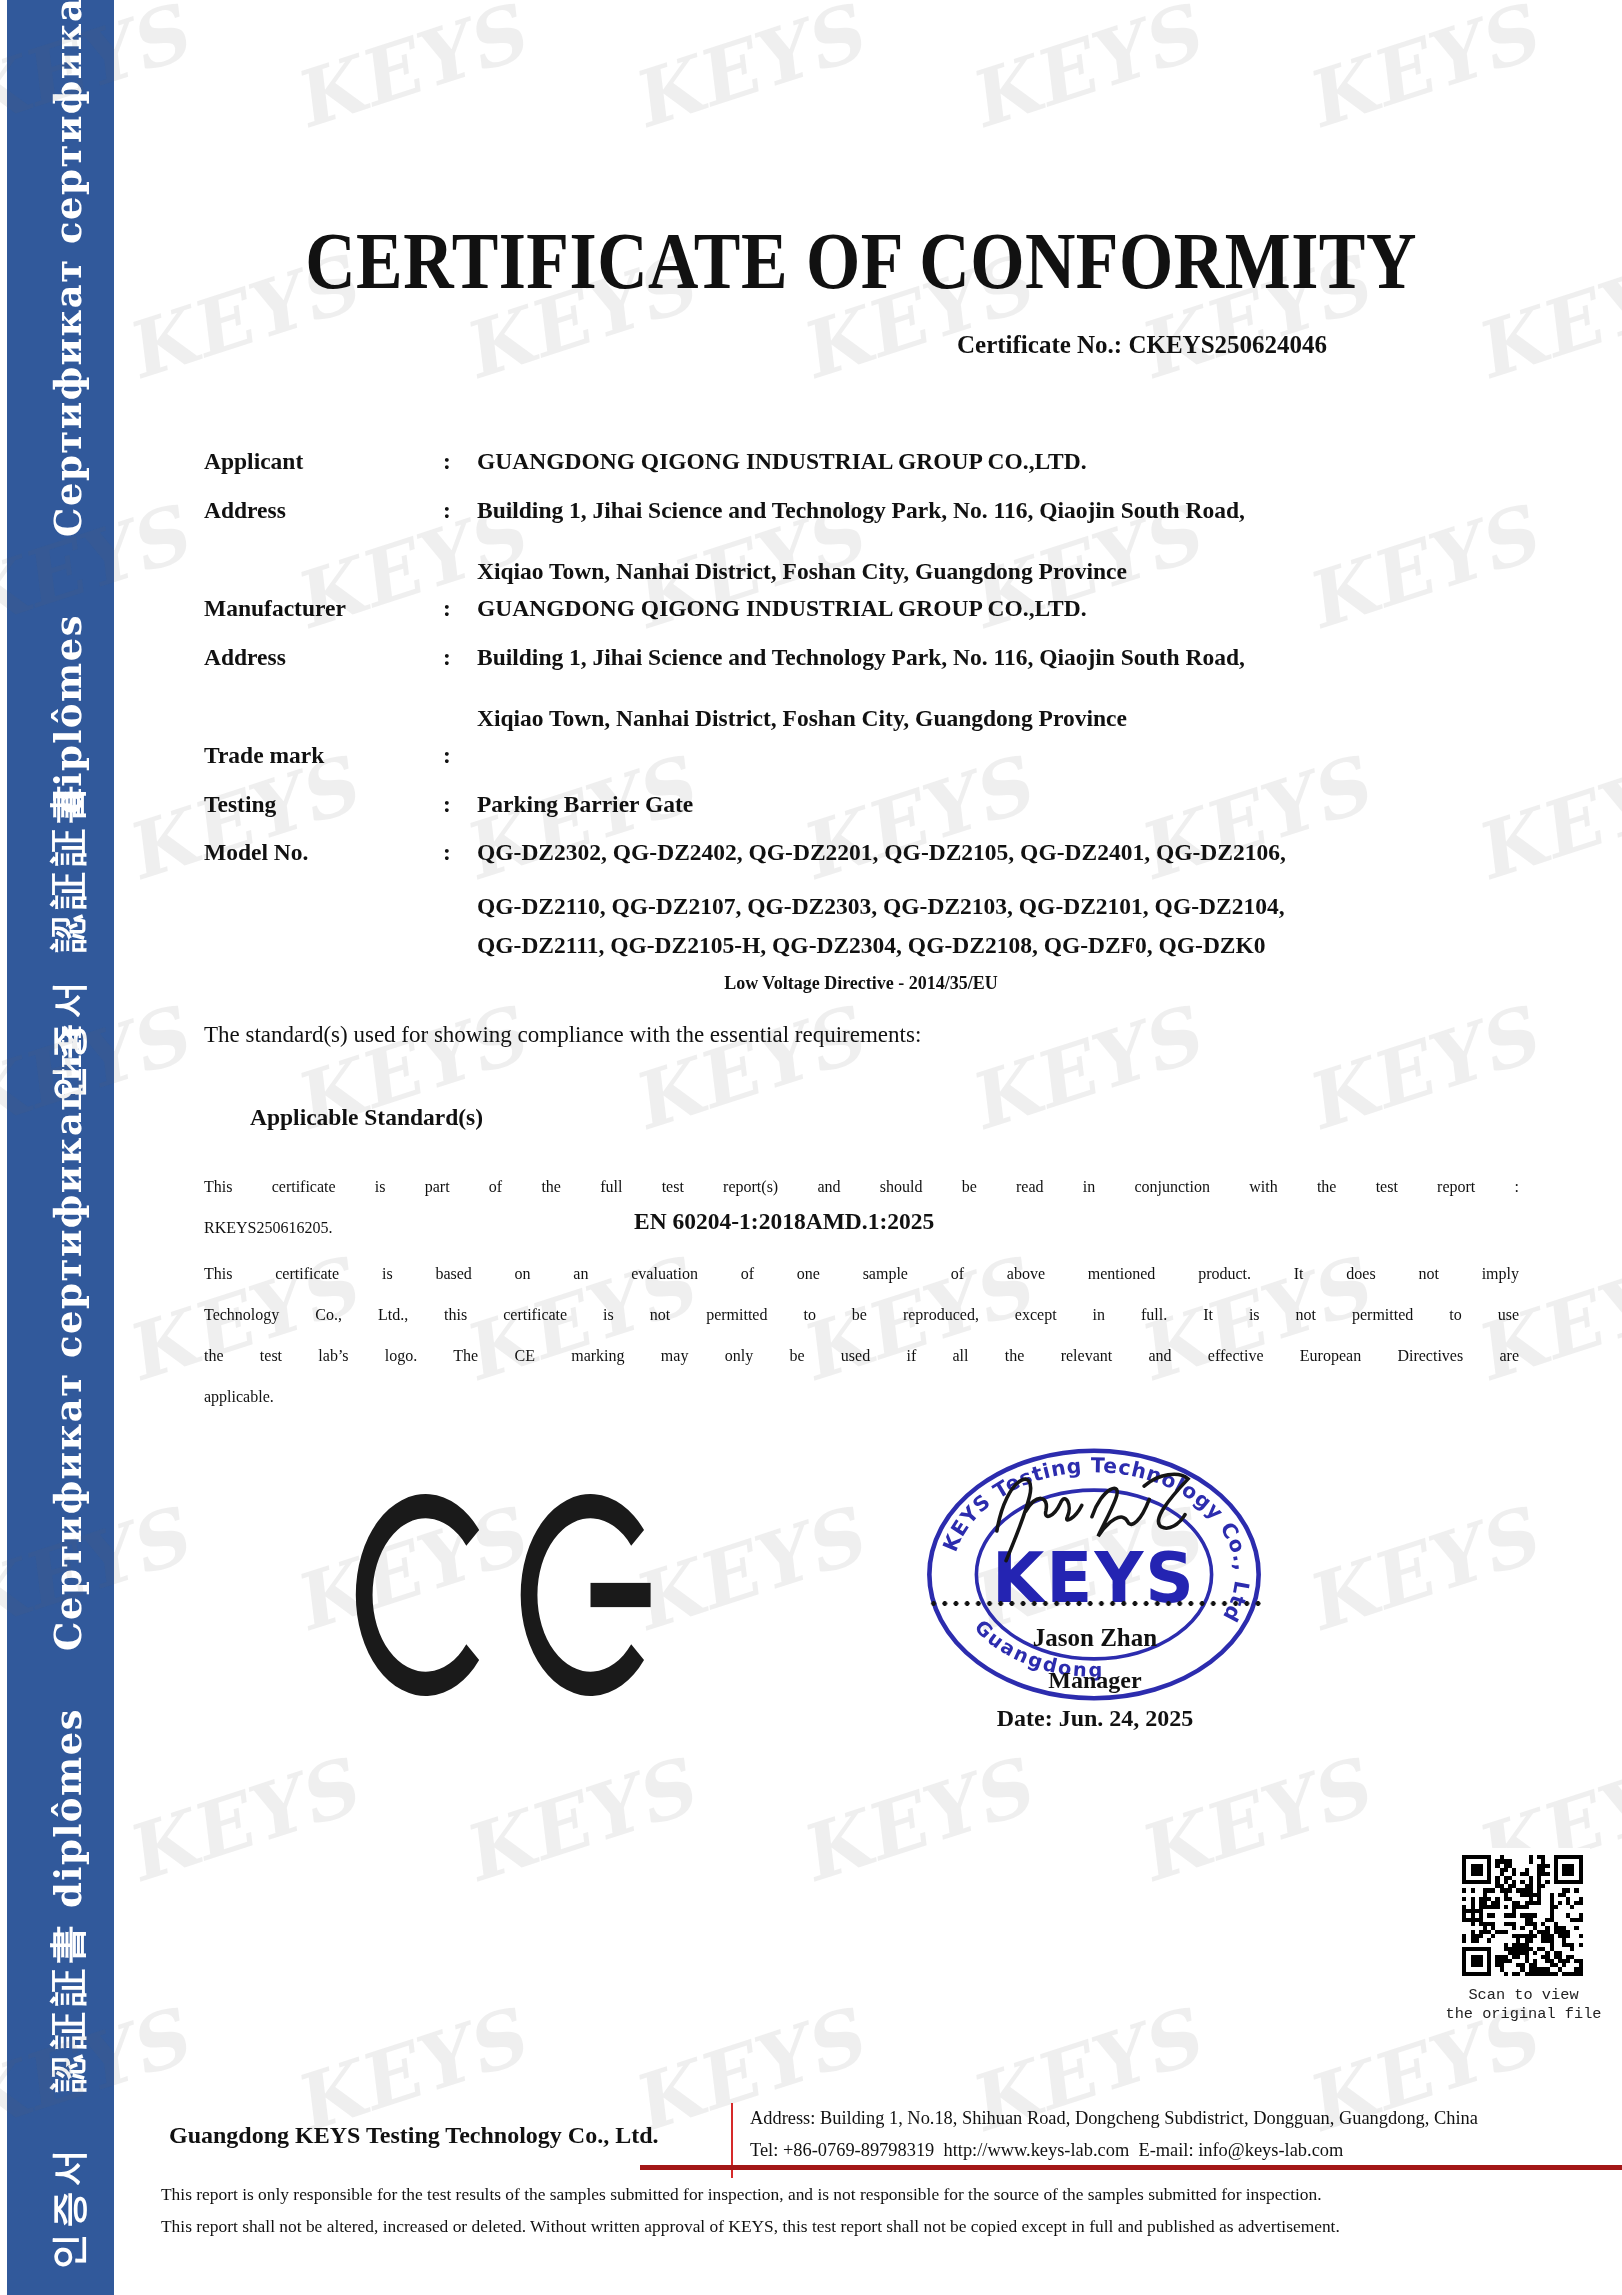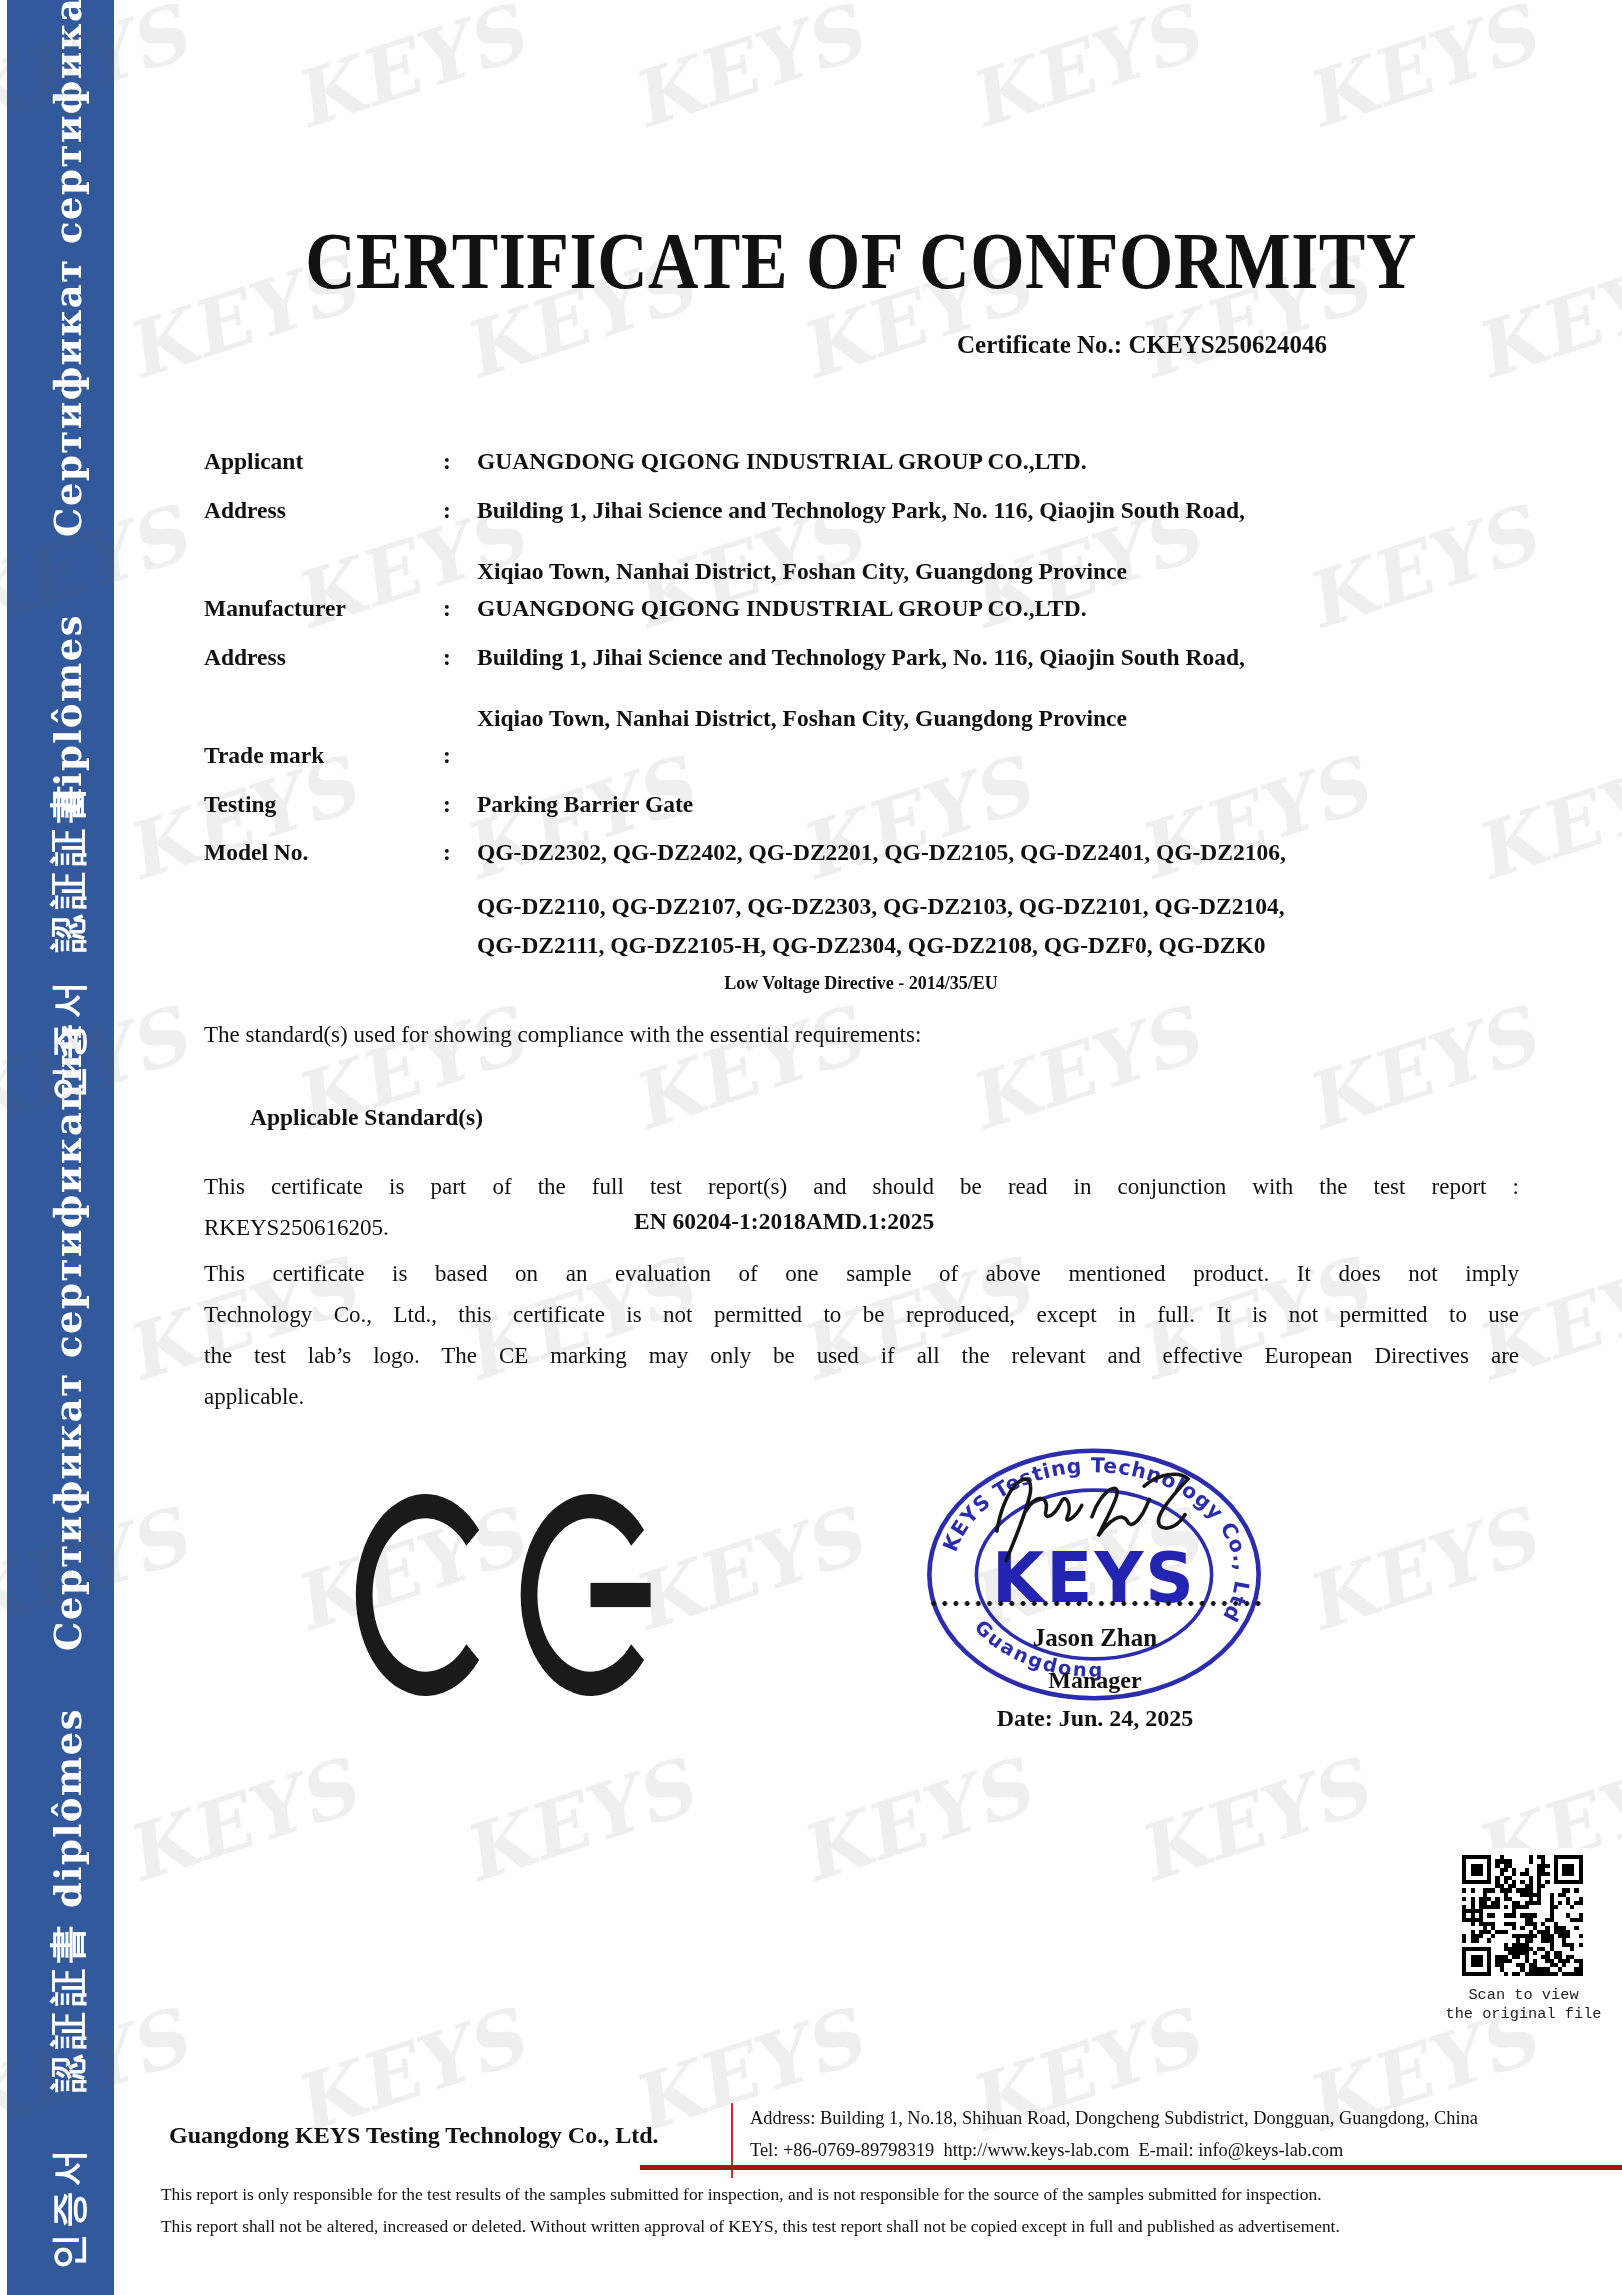--- a/index.html
+++ b/index.html
@@ -22,21 +22,21 @@
   .flabel{left:204px;width:230px;font-weight:bold;font-size:23.5px;line-height:31px;}
   .fcolon{left:443px;width:15.3px;font-weight:bold;font-size:23.5px;line-height:31px;}
   .fval{left:477px;width:1044px;font-weight:bold;font-size:23.5px;}
   .fval .vline{line-height:51px;margin-top:-10.2px;}
   .fval .vline1{line-height:31px;margin-top:0;}
   .fval .vlinem{line-height:46px;margin-top:-7.7px;}
   #directive{left:204px;top:973px;width:1314px;text-align:center;font-weight:bold;font-size:18px;}
   #stdintro{left:204px;top:1022px;width:1314px;font-size:23px;}
   #applabel{left:250px;top:1104px;font-weight:bold;font-size:23.5px;}
   #appvalue{left:634px;top:1160px;font-weight:bold;font-size:23.5px;margin-top:48px;}
-  .para{left:204px;width:1315px;font-size:23px;}
+  .para{left:204px;width:1315px;font-size:16px;}
   .para div{line-height:41px;}
   .jline{text-align:justify;text-align-last:justify;}
   #para1{top:1166px;} #para2{top:1253px;}
   #ce{left:353px;top:1490px;}
   #stamp{left:920px;top:1439px;}
   #dotline{left:928px;top:1600px;width:335px;height:7.2px;z-index:4;
            background-image:radial-gradient(circle,#111 2.2px,rgba(0,0,0,0) 2.7px);
            background-size:11.2px 7.2px;background-repeat:repeat-x;background-position:left center;}
   #signame{left:925px;top:1624px;width:340px;text-align:center;font-weight:bold;font-size:25px;z-index:4;}
   #sigrole{left:925px;top:1667px;width:340px;text-align:center;font-weight:bold;font-size:24px;z-index:4;}

